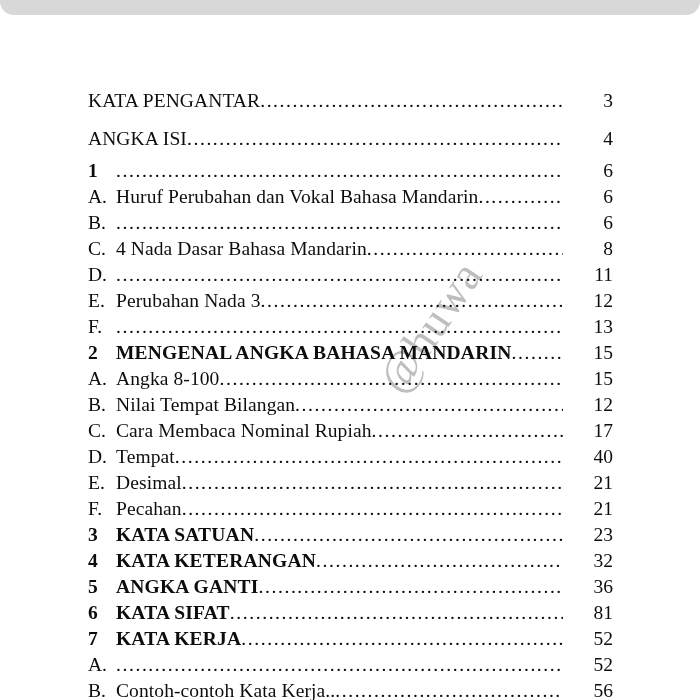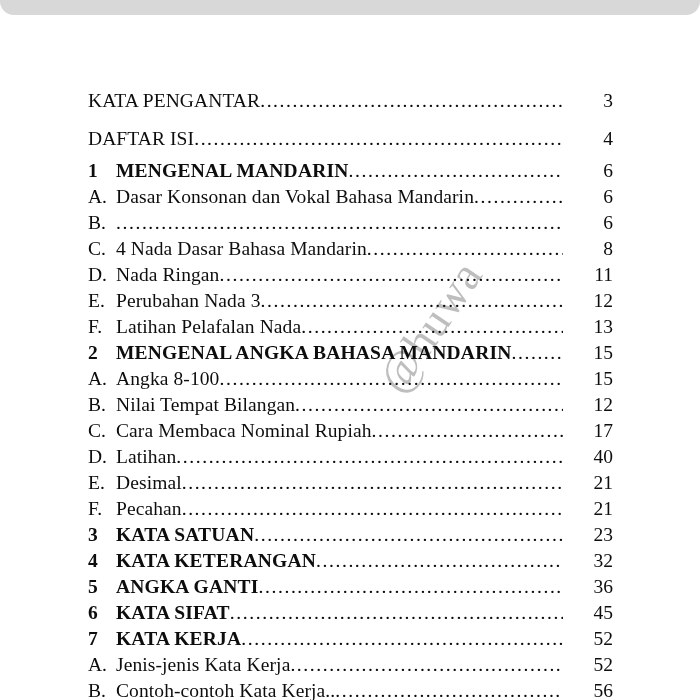--- a/index.html
+++ b/index.html
@@ -126,62 +126,59 @@
 
   <div id="toc">
       <div class="toc-row spaced">
         <span class="label empty"></span>
         <span class="title">KATA PENGANTAR</span>
         <span class="leader">.........................................................................................</span>
         <span class="pageno">3</span>
       </div>
       <div class="toc-row spaced">
         <span class="label empty"></span>
-        <span class="title">DAFTAR ISI</span>
+        <span class="title">ANGKA ISI</span>
         <span class="leader">.........................................................................................</span>
         <span class="pageno">4</span>
       </div>
       <div class="toc-row bold major">
         <span class="label">1</span>
-        <span class="title">MENGENAL MANDARIN</span>
         <span class="leader">.........................................................................................</span>
         <span class="pageno">6</span>
       </div>
       <div class="toc-row">
         <span class="label">A.</span>
-        <span class="title">Dasar Konsonan dan Vokal Bahasa Mandarin</span>
+        <span class="title">Huruf Perubahan dan Vokal Bahasa Mandarin</span>
         <span class="leader">.........................................................................................</span>
         <span class="pageno">6</span>
       </div>
       <div class="toc-row">
         <span class="label">B.</span>
         <span class="leader">.........................................................................................</span>
         <span class="pageno">6</span>
       </div>
       <div class="toc-row">
         <span class="label">C.</span>
         <span class="title">4 Nada Dasar Bahasa Mandarin</span>
         <span class="leader">.........................................................................................</span>
         <span class="pageno">8</span>
       </div>
       <div class="toc-row">
         <span class="label">D.</span>
-        <span class="title">Nada Ringan</span>
         <span class="leader">.........................................................................................</span>
         <span class="pageno">11</span>
       </div>
       <div class="toc-row">
         <span class="label">E.</span>
         <span class="title">Perubahan Nada 3</span>
         <span class="leader">.........................................................................................</span>
         <span class="pageno">12</span>
       </div>
       <div class="toc-row">
         <span class="label">F.</span>
-        <span class="title">Latihan Pelafalan Nada</span>
         <span class="leader">.........................................................................................</span>
         <span class="pageno">13</span>
       </div>
       <div class="toc-row bold major">
         <span class="label">2</span>
         <span class="title">MENGENAL ANGKA BAHASA MANDARIN</span>
         <span class="leader">.........................................................................................</span>
         <span class="pageno">15</span>
       </div>
       <div class="toc-row">
@@ -197,21 +194,21 @@
         <span class="pageno">12</span>
       </div>
       <div class="toc-row">
         <span class="label">C.</span>
         <span class="title">Cara Membaca Nominal Rupiah</span>
         <span class="leader">.........................................................................................</span>
         <span class="pageno">17</span>
       </div>
       <div class="toc-row">
         <span class="label">D.</span>
-        <span class="title">Latihan</span>
+        <span class="title">Tempat</span>
         <span class="leader">.........................................................................................</span>
         <span class="pageno">40</span>
       </div>
       <div class="toc-row">
         <span class="label">E.</span>
         <span class="title">Desimal</span>
         <span class="leader">.........................................................................................</span>
         <span class="pageno">21</span>
       </div>
       <div class="toc-row">
@@ -235,31 +232,30 @@
       <div class="toc-row bold major">
         <span class="label">5</span>
         <span class="title">ANGKA GANTI</span>
         <span class="leader">.........................................................................................</span>
         <span class="pageno">36</span>
       </div>
       <div class="toc-row bold major">
         <span class="label">6</span>
         <span class="title">KATA SIFAT</span>
         <span class="leader">.........................................................................................</span>
-        <span class="pageno">45</span>
+        <span class="pageno">81</span>
       </div>
       <div class="toc-row bold major">
         <span class="label">7</span>
         <span class="title">KATA KERJA</span>
         <span class="leader">.........................................................................................</span>
         <span class="pageno">52</span>
       </div>
       <div class="toc-row">
         <span class="label">A.</span>
-        <span class="title">Jenis-jenis Kata Kerja</span>
         <span class="leader">.........................................................................................</span>
         <span class="pageno">52</span>
       </div>
       <div class="toc-row">
         <span class="label">B.</span>
         <span class="title">Contoh-contoh Kata Kerja.. </span>
         <span class="leader">.........................................................................................</span>
         <span class="pageno">56</span>
       </div>
     </div>

